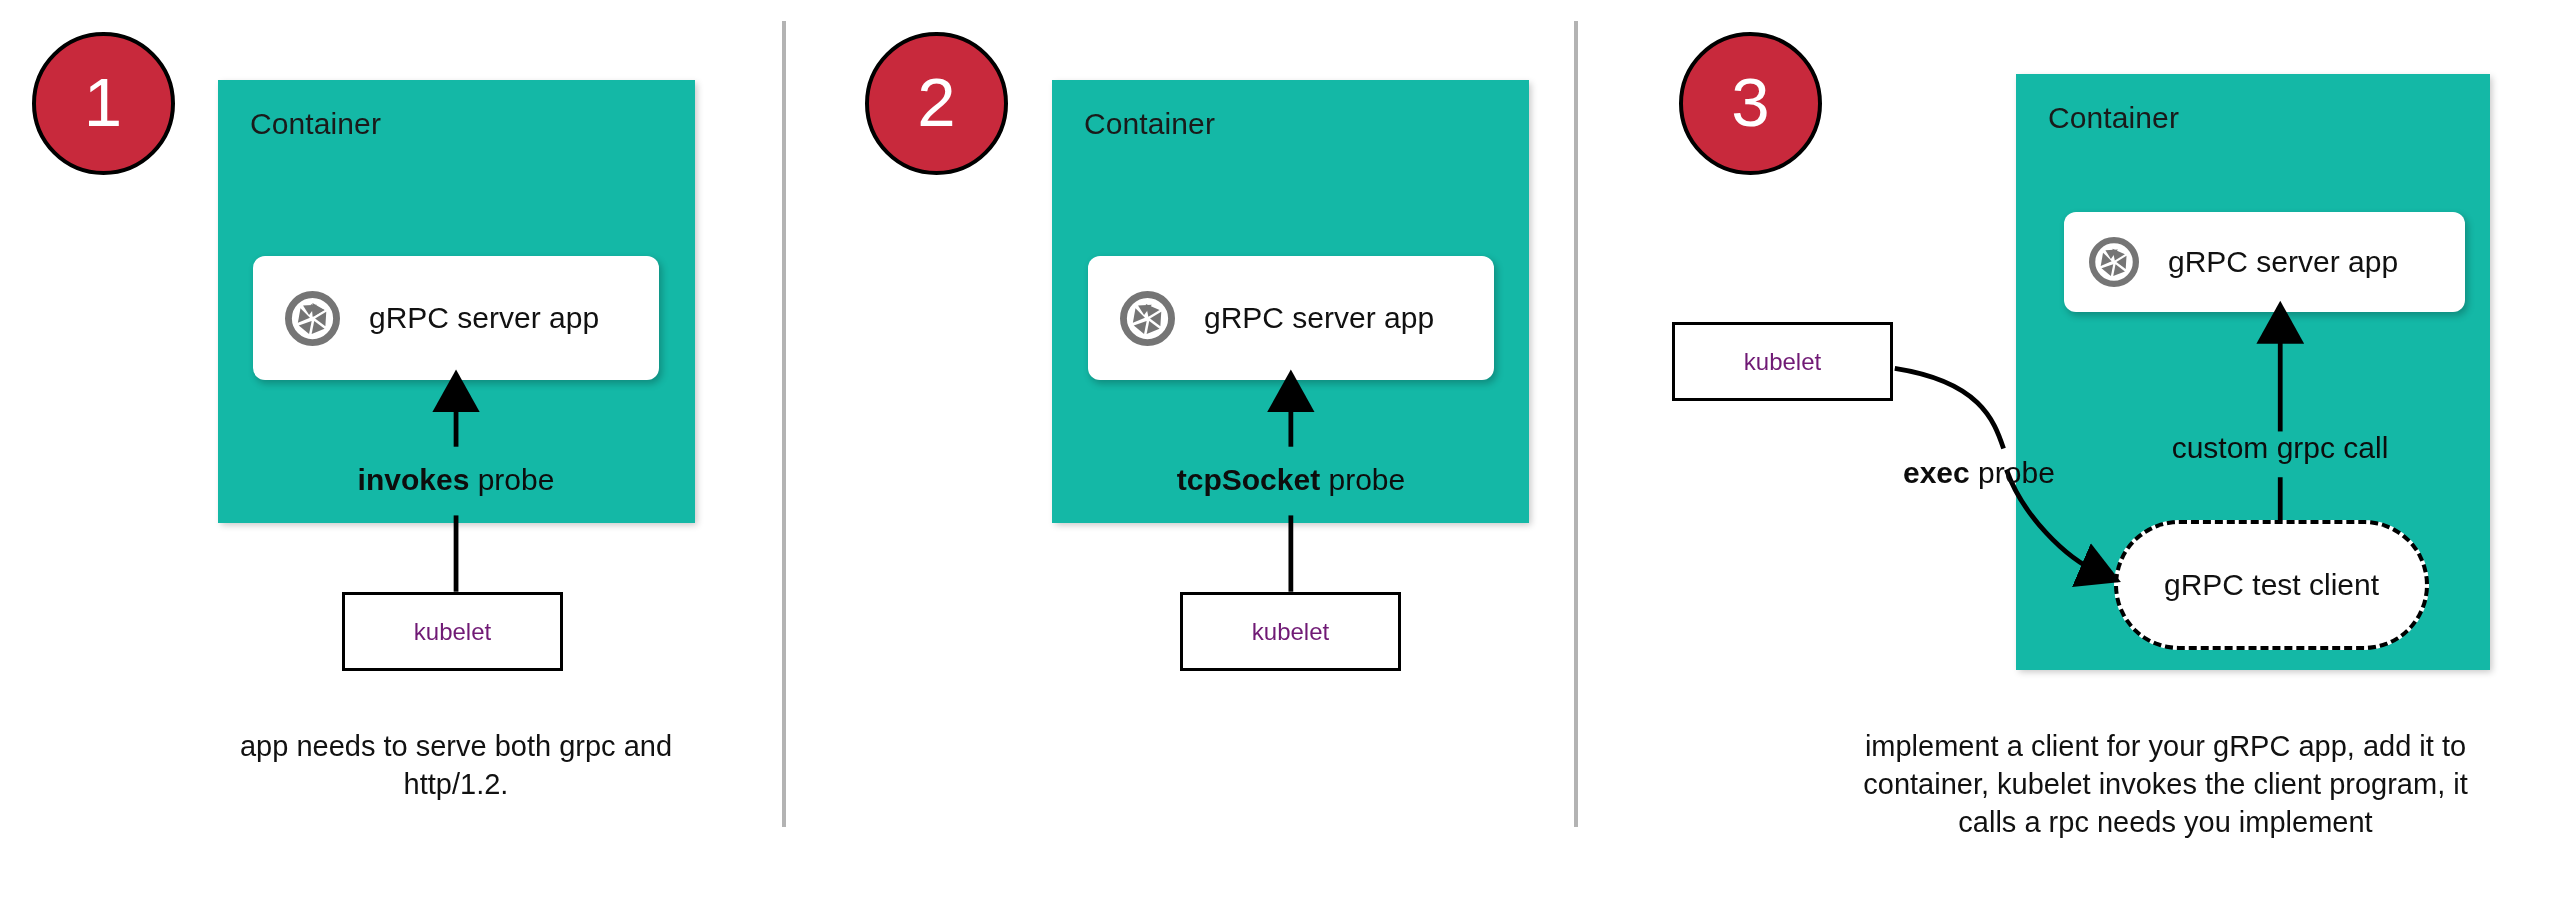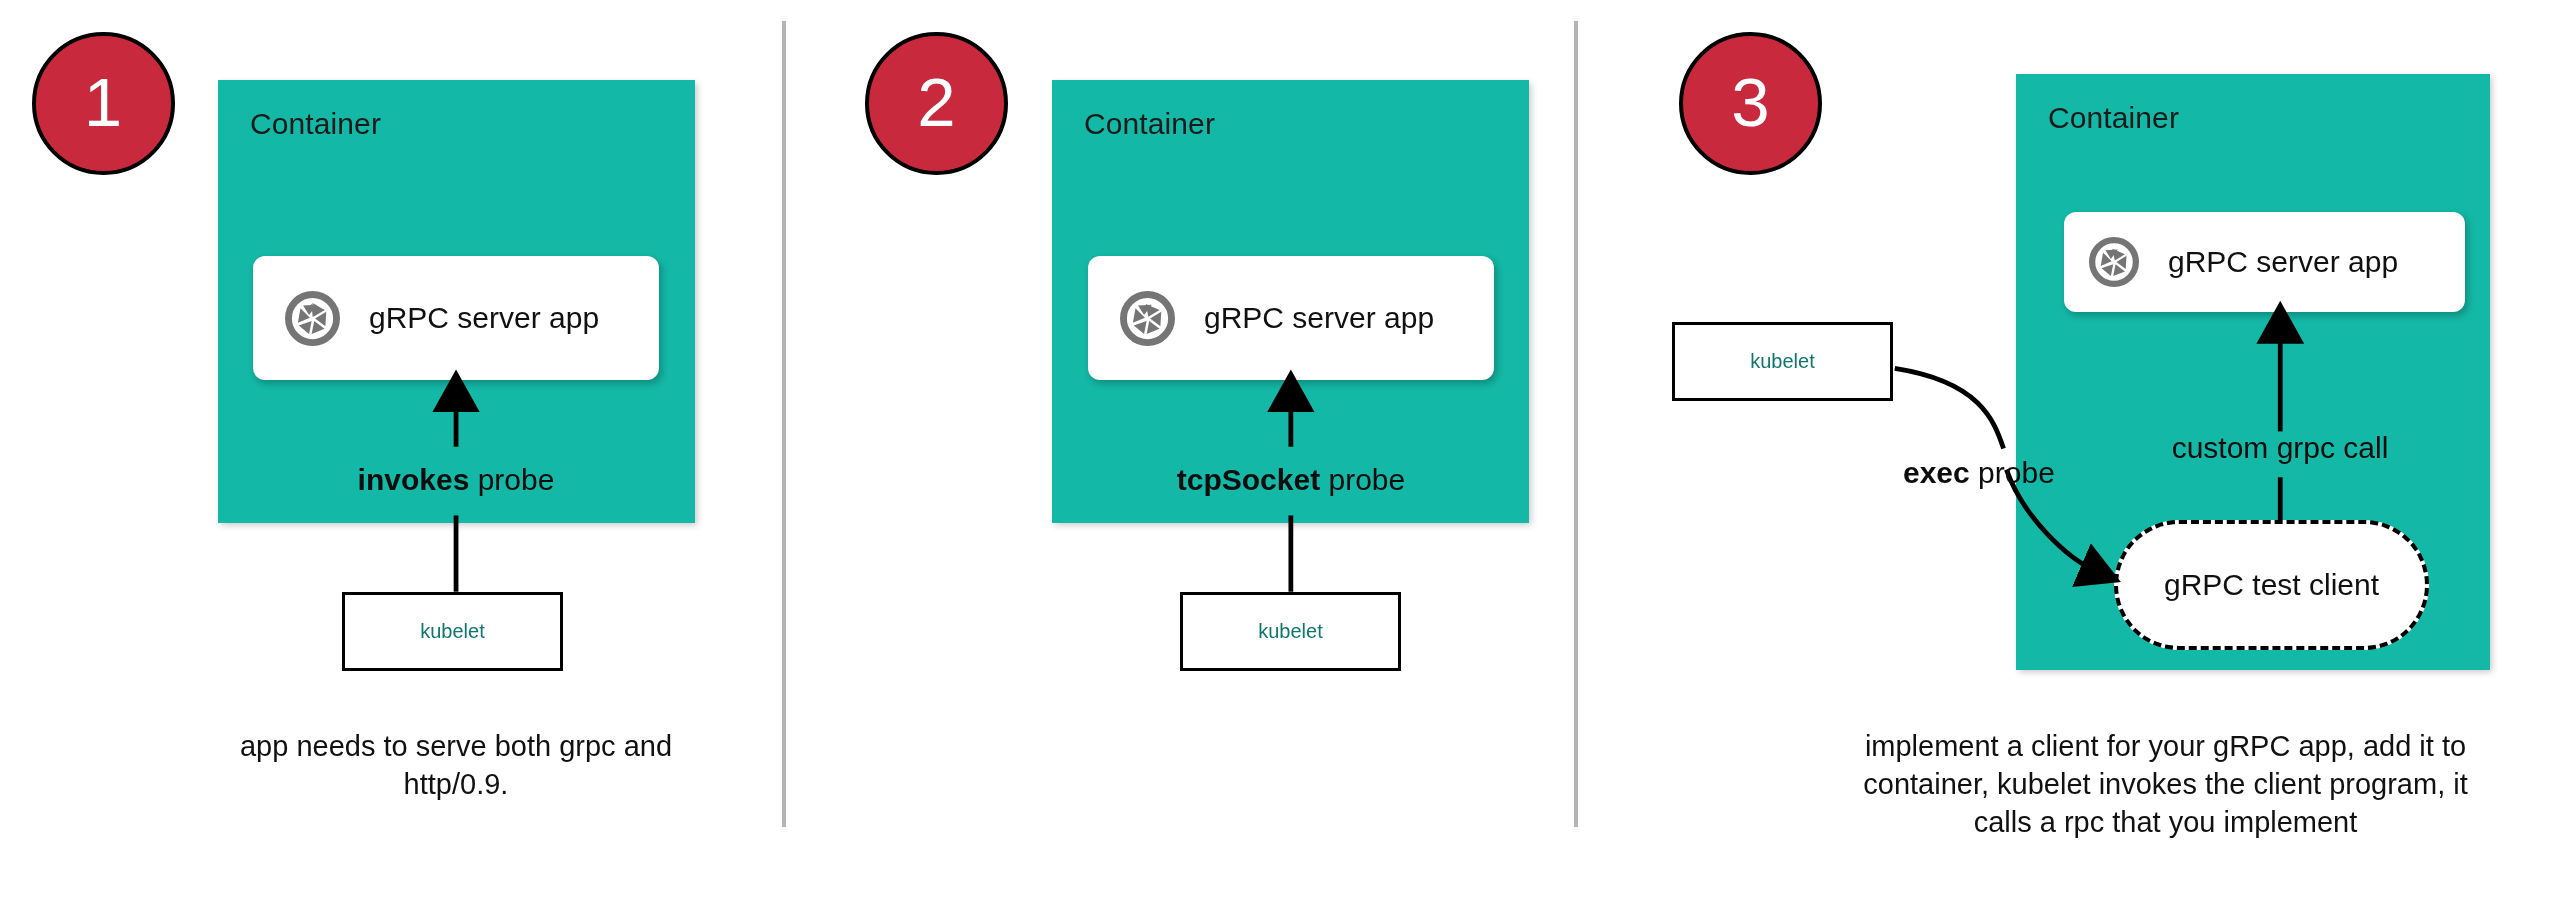--- a/index.html
+++ b/index.html
@@ -50,21 +50,21 @@
   }
   .app-icon { width: 55px; height: 55px; margin-left: 32px; flex: 0 0 auto; }
   .app-label { font-size: 30px; color: #111; margin-left: 29px; white-space: nowrap; }
 
   
   .kubelet-box {
     position: absolute;
     background: #ffffff;
     border: 3.8px solid #000000;
     display: flex; align-items: center; justify-content: center;
-    font-size: 20px; color: #0f766e;
+    font-size: 24px; color: #701a75;
   }
 
   
   .dashed-pill {
     position: absolute;
     background: #ffffff;
     border: 4.8px dashed #000000;
     border-radius: 67px;
     display: flex; align-items: center; justify-content: center;
     font-size: 30px; color: #111; white-space: nowrap;
@@ -128,21 +128,21 @@
     <line x1="478" y1="468" x2="478" y2="412" stroke="#000" stroke-width="5" marker-end="url(#ah1)"></line>
     <line x1="478" y1="540" x2="478" y2="620" stroke="#000" stroke-width="5"></line>
   </svg>
 
   <div class="edge-label" style="left:456px; top:463px; transform:translateX(-50%);">
     <b>invokes</b><span> probe</span>
   </div>
 
   <div class="kubelet-box" style="left:342px; top:592px; width:221px; height:79px;">kubelet</div>
 
-  <div class="caption" style="left:208px; top:727px; width:496px;">app needs to serve both grpc and http/0.9.</div>
+  <div class="caption" style="left:208px; top:727px; width:496px;">app needs to serve both grpc and http/1.2.</div>
 
   <div class="badge" style="left:865px; top:31.5px;">2</div>
 
   <div class="container-box" style="left:1052px; top:80px; width:477px; height:443px;">
     <div class="container-title">Container</div>
   </div>
 
   <div class="app-card" style="left:1088px; top:256px; width:406px; height:124px;">
     <svg class="app-icon" viewBox="0 0 64 64">
       <circle cx="32" cy="32" r="28" fill="none" stroke="#757575" stroke-width="8"></circle>
@@ -216,16 +216,16 @@
     <line x1="2390" y1="545" x2="2390" y2="500" stroke="#000" stroke-width="5"></line>
     <line x1="2390" y1="452" x2="2390" y2="340" stroke="#000" stroke-width="5" marker-end="url(#ah4)"></line>
   </svg>
 
   <div class="edge-label" style="left:1903px; top:448px;margin-top:8px;">
     <b>exec</b><span> probe</span>
   </div>
 
   <div class="edge-label" style="left:2280px; top:431px; transform:translateX(-50%);">custom grpc call</div>
 
-  <div class="caption" style="left:1841px; top:727px; width:649px;">implement a client for your gRPC app, add it to container, kubelet invokes the client program, it calls a rpc that you implement</div>
+  <div class="caption" style="left:1841px; top:727px; width:649px;">implement a client for your gRPC app, add it to container, kubelet invokes the client program, it calls a rpc needs you implement</div>
 
 </div>
 
 
 </body></html>

